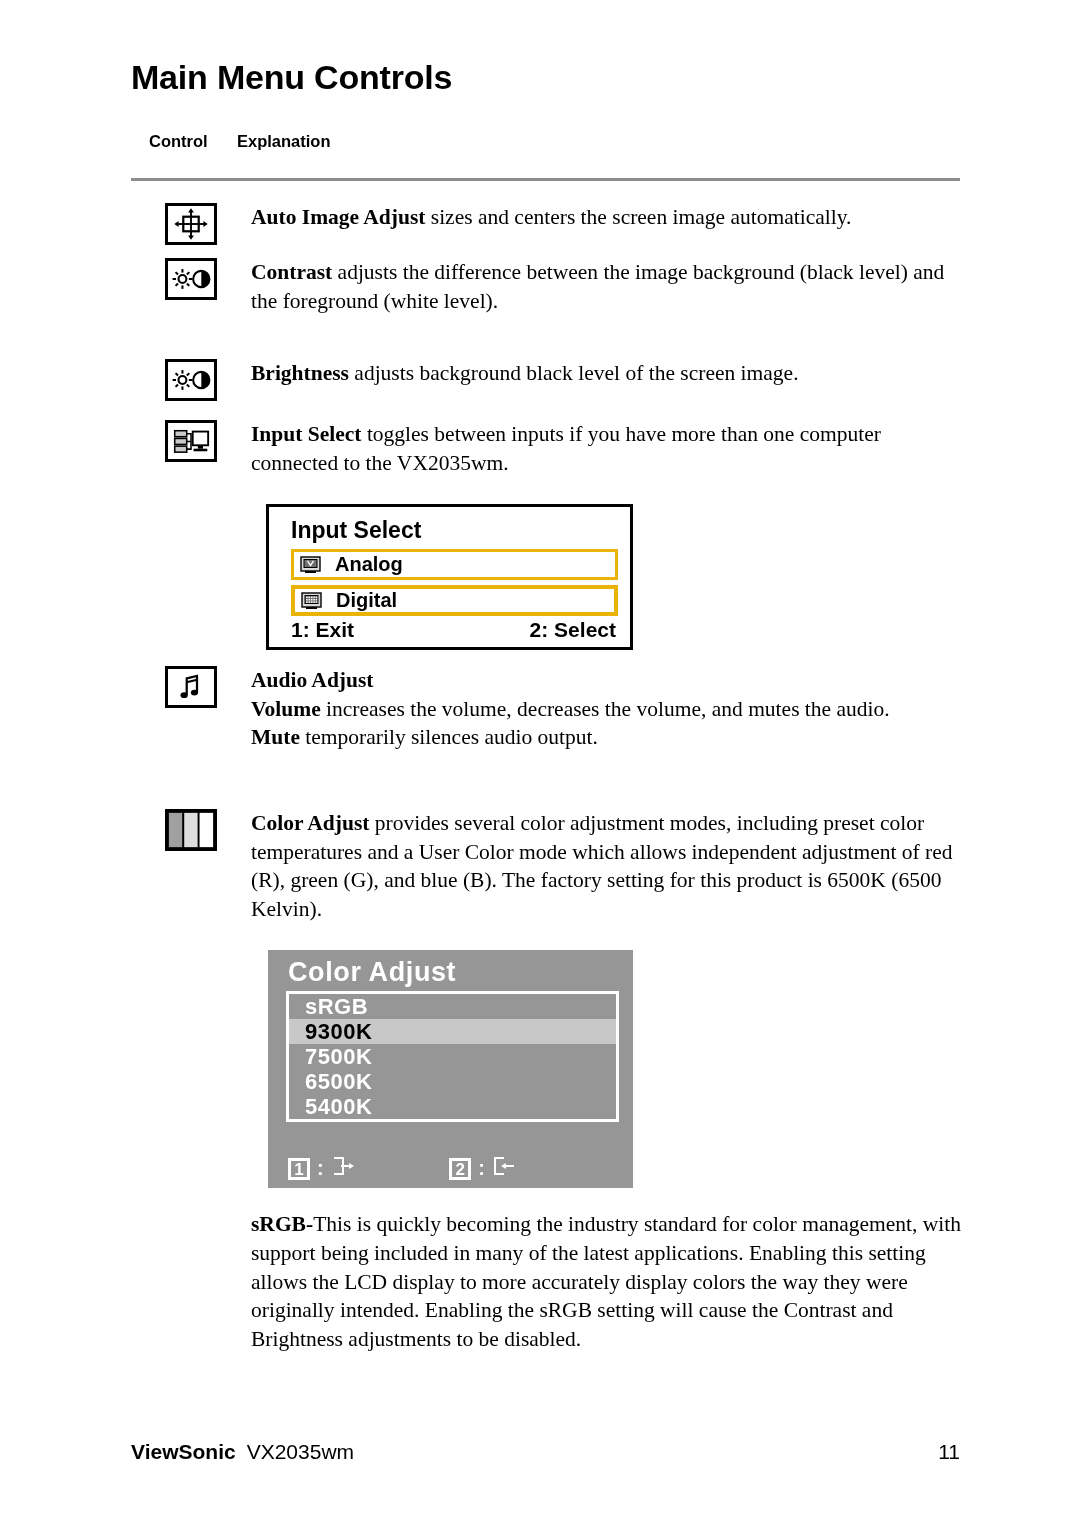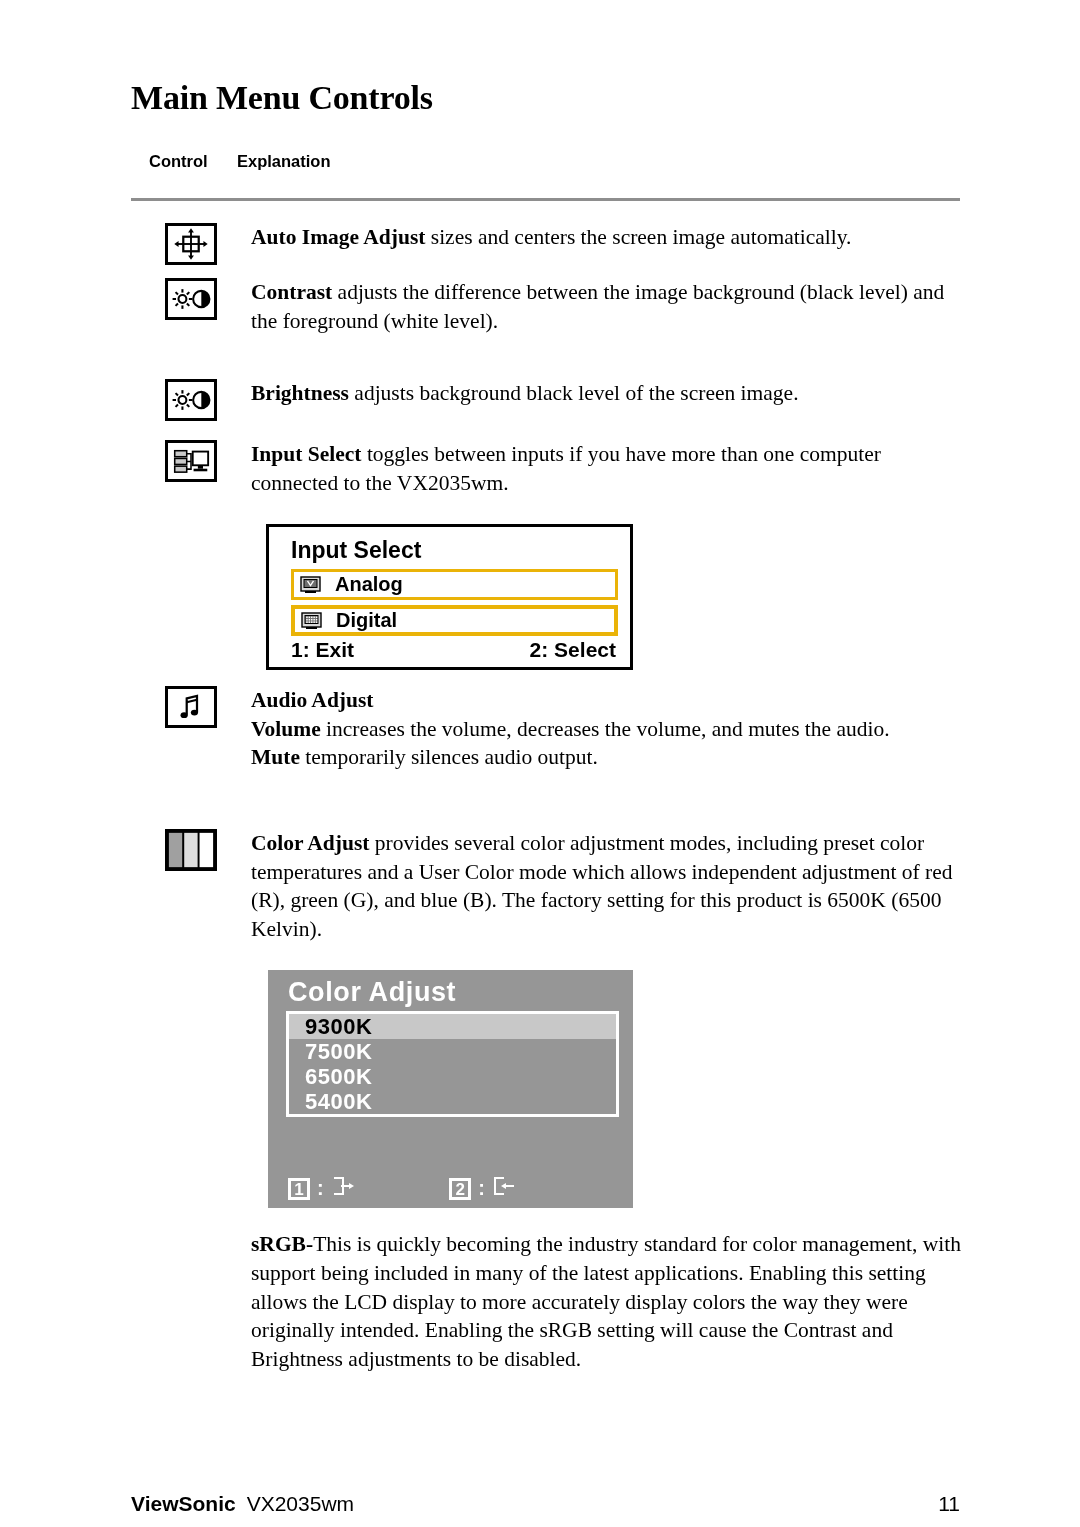--- a/index.html
+++ b/index.html
@@ -23,26 +23,26 @@
   }
   .content {
     position: absolute;
     left: 131px;
     top: 0;
     width: 829px;
   }
 
   
   .page-title {
-    font-family: Liberation Serif, serif;
+    font-family: Liberation Sans, sans-serif;
     font-weight: bold;
     font-size: 34px;
     letter-spacing: -0.2px;
     margin: 0;
-    padding-top: 80px;
+    padding-top: 60px;
     line-height: 1.05;
   }
   .intro {
     font-size: 21.5px;
     margin: 0;
     padding-top: 17px;
     line-height: 1.3;
   }
   .tri { font-size: 17px; vertical-align: 1px; letter-spacing: 0; }
 
@@ -210,21 +210,21 @@
     margin-top: 22px;
     font-size: 21.5px;
     line-height: 1.33;
     width: 710px;
   }
 
   
   .footer {
     position: absolute;
     left: 131px;
-    top: 1492px;
+    top: 1440px;
     width: 829px;
     font-family: "Liberation Sans", sans-serif;
     font-size: 21px;
     display: flex;
     justify-content: space-between;
     align-items: flex-end;
   }
   .footer .brand { font-weight: bold; }
   .footer .model { font-weight: normal; margin-left: 11px; }
   .footer .left { display: flex; align-items: baseline; }
@@ -393,20 +393,21 @@
           <rect x="17.33" y="0" width="17.33" height="42" fill="#dedede" stroke="#000" stroke-width="2"></rect>
           <rect x="34.66" y="0" width="17.33" height="42" fill="#ffffff" stroke="#000" stroke-width="2"></rect>
         </svg>
       </div>
       <div class="row-text"><b>Color Adjust</b><span> provides several color adjustment modes, including preset color temperatures and a User Color mode which allows independent adjustment of red (R), green (G), and blue (B). The factory setting for this product is 6500K (6500 Kelvin).</span></div>
     </div>
 
     <div class="osd-color">
       <div class="osd-title">Color Adjust</div>
       <div class="list">
+        <div class="item">sRGB</div>
         <div class="item hl">9300K</div>
         <div class="item">7500K</div>
         <div class="item">6500K</div>
         <div class="item">5400K</div>
       </div>
       <div class="foot">
         <span class="keygrp">
           <span class="keybox">1</span>
           <span class="colon">:</span>
           <span>

